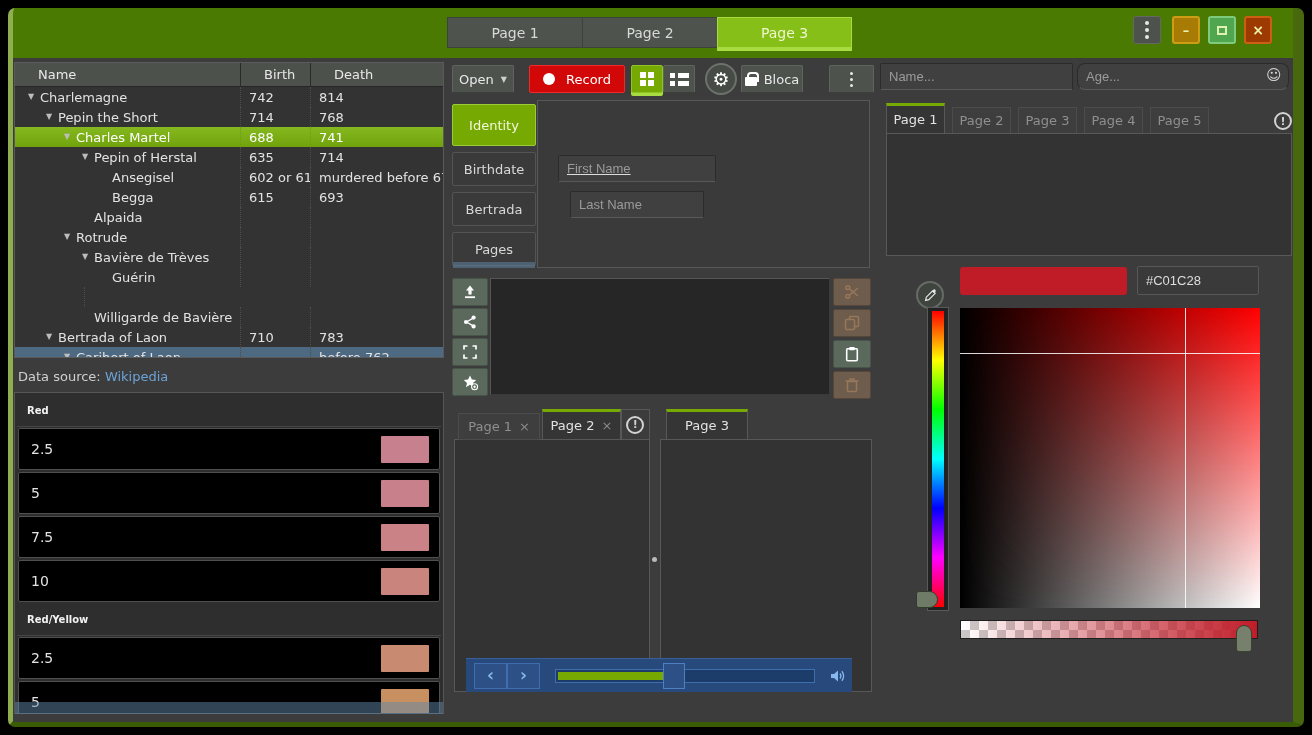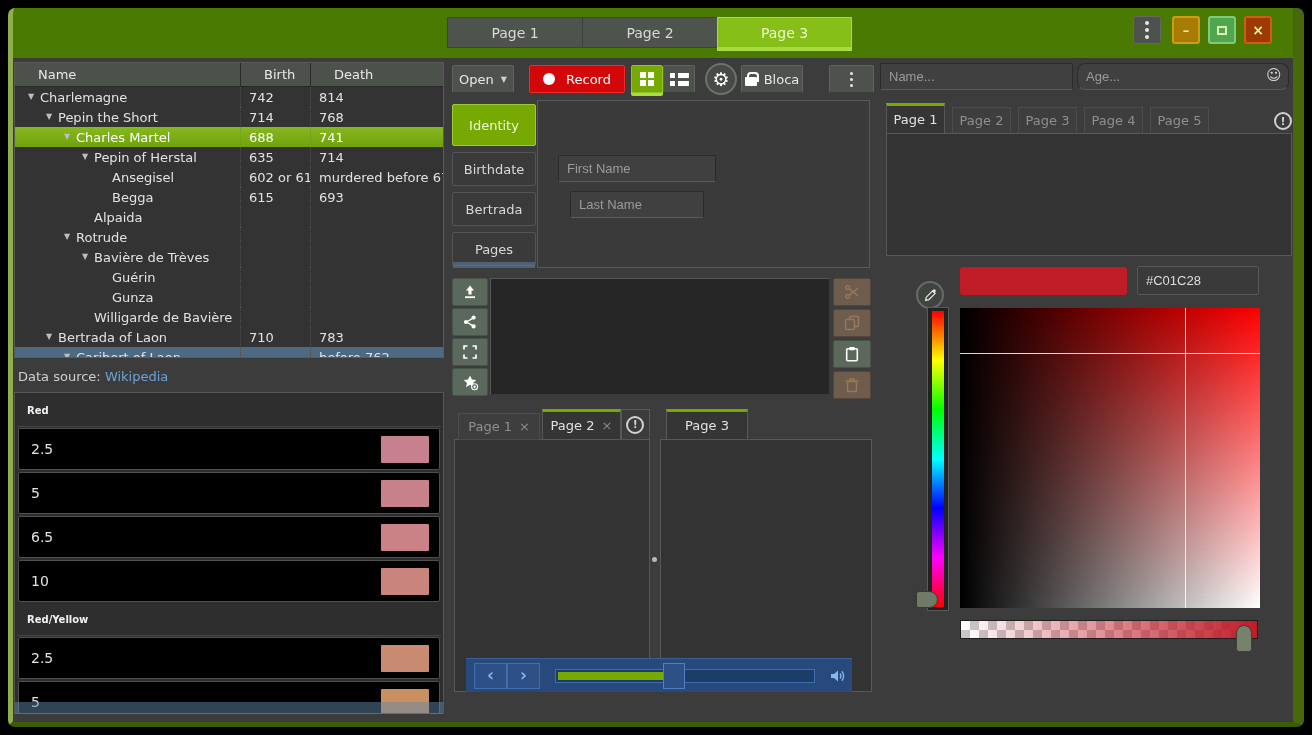--- a/index.html
+++ b/index.html
@@ -76,21 +76,21 @@
   .dot2{width:3px;height:3px;border-radius:50%;background:#e8e8e8;}
 
   
   #id-panel{left:537px;top:100px;width:333px;height:168px;background:#3a3a3a;border:1px solid #585858;}
   #id-tabs{left:452px;top:104px;width:84px;height:164px;overflow:hidden;}
   .vtab{height:34px;margin-bottom:6px;background:#3a3a3a;border:1px solid #545454;border-radius:2px;
         display:flex;align-items:center;justify-content:center;font-size:13px;color:#d8d8d8;}
   .vtab.active{height:42px;background:#76a901;border-color:#9acc35;color:#f1f8da;}
   .entry{background:#404040;border:1px solid #2b2b2b;border-bottom-color:#5a5a5a;color:#ddd;font-size:13px;padding:0 8px;border-radius:2px;outline:none;}
   .entry::placeholder{color:#9b9b9b;}
-  #fn{left:558px;top:155px;width:158px;height:27px;}
+  #fn{left:558px;top:155px;width:158px;height:27px;text-decoration:underline;}
   #ln{left:570px;top:191px;width:134px;height:27px;}
 
   
   #canvas{left:490px;top:278px;width:340px;height:117px;background:#262626;border:1px solid #565656;border-right-color:#3a3a3a;border-bottom-color:#3a3a3a;}
   .icbtn{width:36px;height:28px;background:#5b685c;border:1px solid #46544a;border-radius:2px;display:flex;align-items:center;justify-content:center;}
   .icbtn.danger{background:#6e5c4d;border-color:#57463a;}
   #up-col .icbtn{position:absolute;left:452px;}
   #ed-col .icbtn{position:absolute;left:833px;width:38px;}
 
   
@@ -257,24 +257,20 @@
    </div>
         <div class="trow ">
      <div class="tc c-n" style="padding-left:79px">
             <span class="exp"></span>
             <span>Guérin</span>
      </div>
      <div class="tc c-b"></div>
      <div class="tc c-d"></div>
    </div>
         <div class="trow ">
-     <div class="tc c-n" style="padding-left:79px">
-            <span class="exp"></span>
-            <span>Gunza</span>
-     </div>
      <div class="tc c-b"></div>
      <div class="tc c-d"></div>
    </div>
         <div class="trow ">
      <div class="tc c-n" style="padding-left:61px">
             <span class="exp"></span>
             <span>Willigarde de Bavière</span>
      </div>
      <div class="tc c-b"></div>
      <div class="tc c-d"></div>
@@ -306,21 +302,21 @@
       <div class="lhead">Red</div>
       <div class="litem">
        <span>2.5</span>
        <span class="lswatch" style="background:#c7808d"></span>
      </div>
       <div class="litem">
        <span>5</span>
        <span class="lswatch" style="background:#c8818a"></span>
      </div>
       <div class="litem">
-       <span>6.5</span>
+       <span>7.5</span>
        <span class="lswatch" style="background:#ca8286"></span>
      </div>
       <div class="litem">
        <span>10</span>
        <span class="lswatch" style="background:#c9847d"></span>
      </div>
       <div class="lhead">Red/Yellow</div>
       <div class="litem">
        <span>2.5</span>
        <span class="lswatch" style="background:#c88a71"></span>

